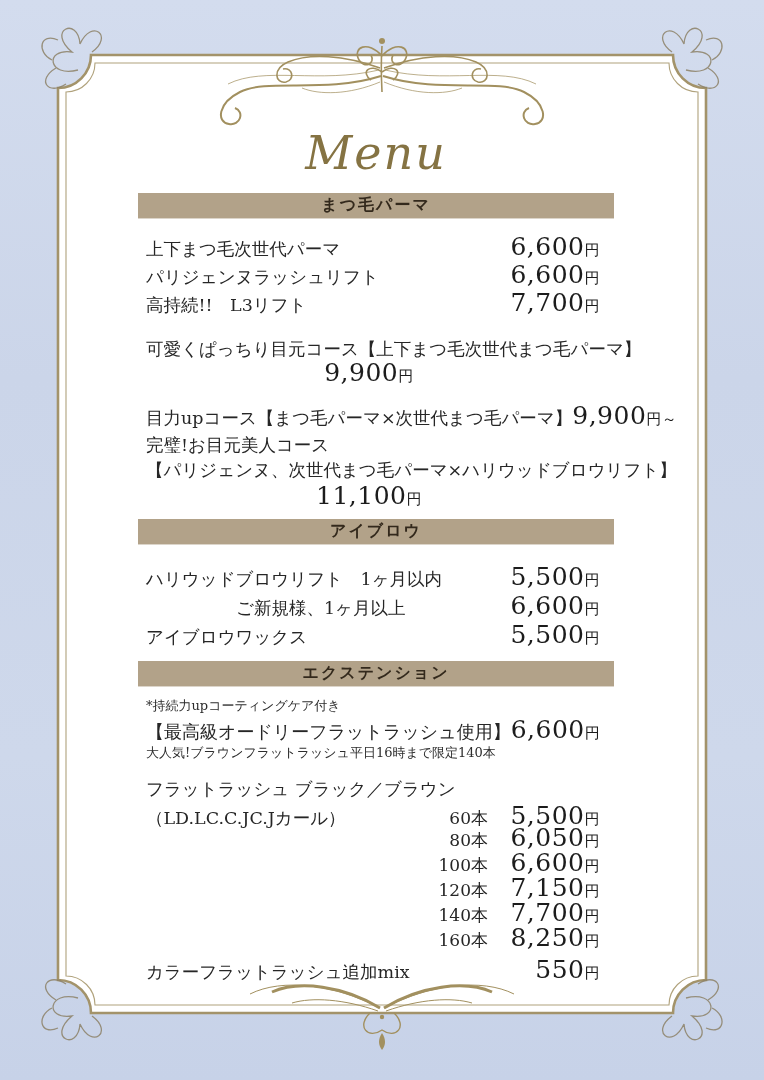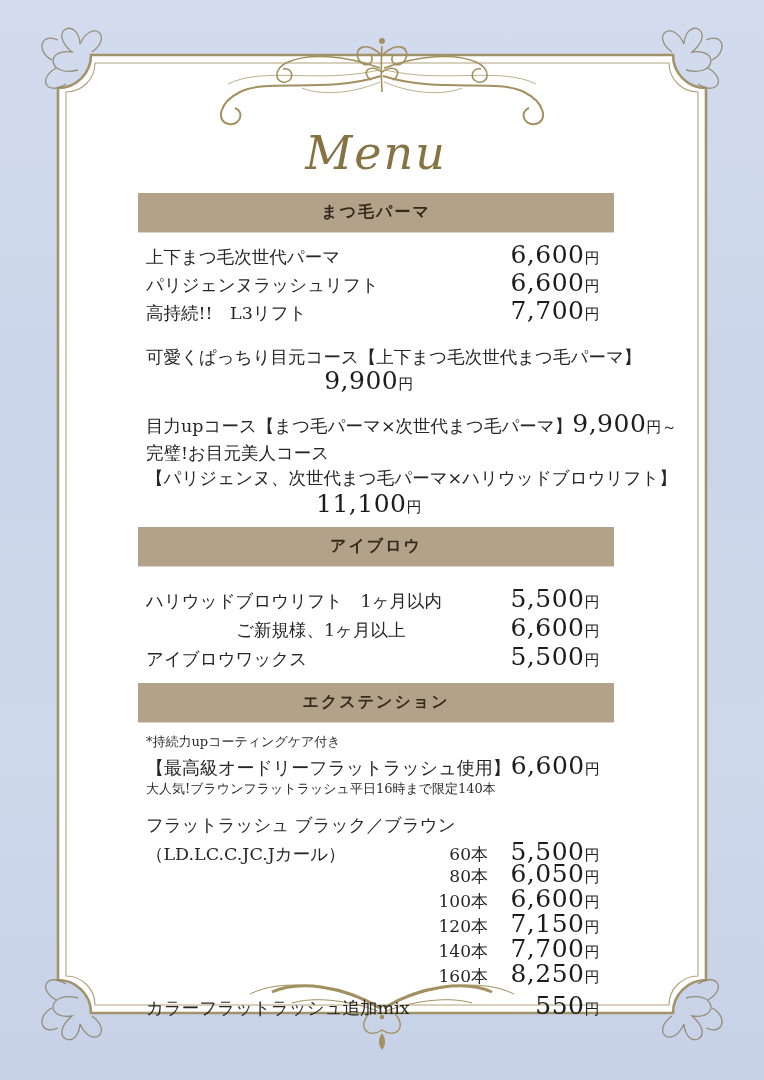--- a/index.html
+++ b/index.html
@@ -13,28 +13,28 @@
   }
   svg.frame { position:absolute; left:0; top:0; z-index:0; }
   .content {
     position:absolute; left:138px; top:125px; width:476px; z-index:1;
   }
   .menu-title {
     text-align:center; font-style:italic; font-size:46px; line-height:56px;
     color:#857343; letter-spacing:2px; margin-bottom:12px;
   }
   .bar {
-    height:40px; background:#b2a289; color:#33291c;
+    height:26px; background:#b2a289; color:#33291c;
     font-size:16px; font-weight:bold; letter-spacing:2px;
     display:flex; align-items:center; justify-content:center;
     border-bottom:1px solid rgba(255,255,255,.55);
   }
   .bar2 { margin-top:7px; }
   .bar3 { margin-top:12px; }
-  .rows1 { margin-top:7px; }
+  .rows1 { margin-top:13px; }
   .rows2 { margin-top:17px; }
   .row {
     display:flex; align-items:baseline; height:28px;
     padding-left:8px; padding-right:14px;
   }
   .rows2 .row { height:29px; }
   .row .label { flex:1; font-size:17.5px; white-space:nowrap; }
   .indent .label { padding-left:90px; }
   .price { white-space:nowrap; font-size:25px; color:#1c1c1c; letter-spacing:.5px; }
   .price .unit { font-size:15px; }

